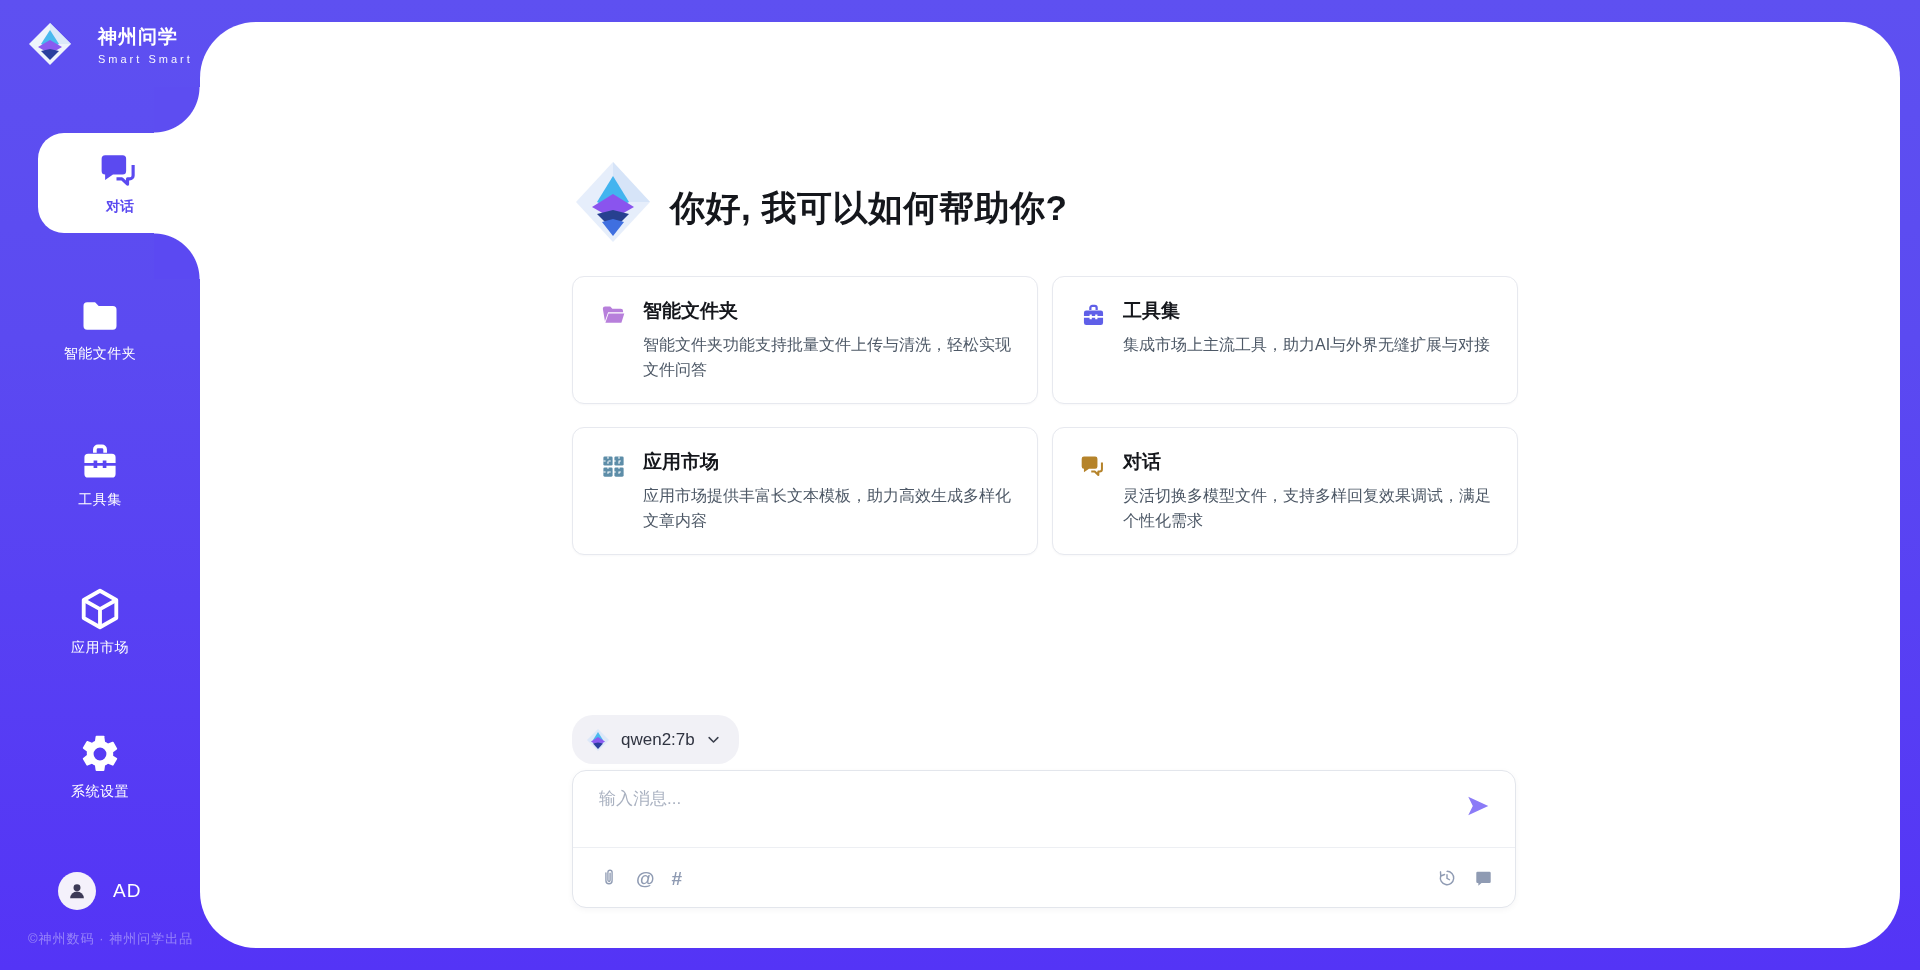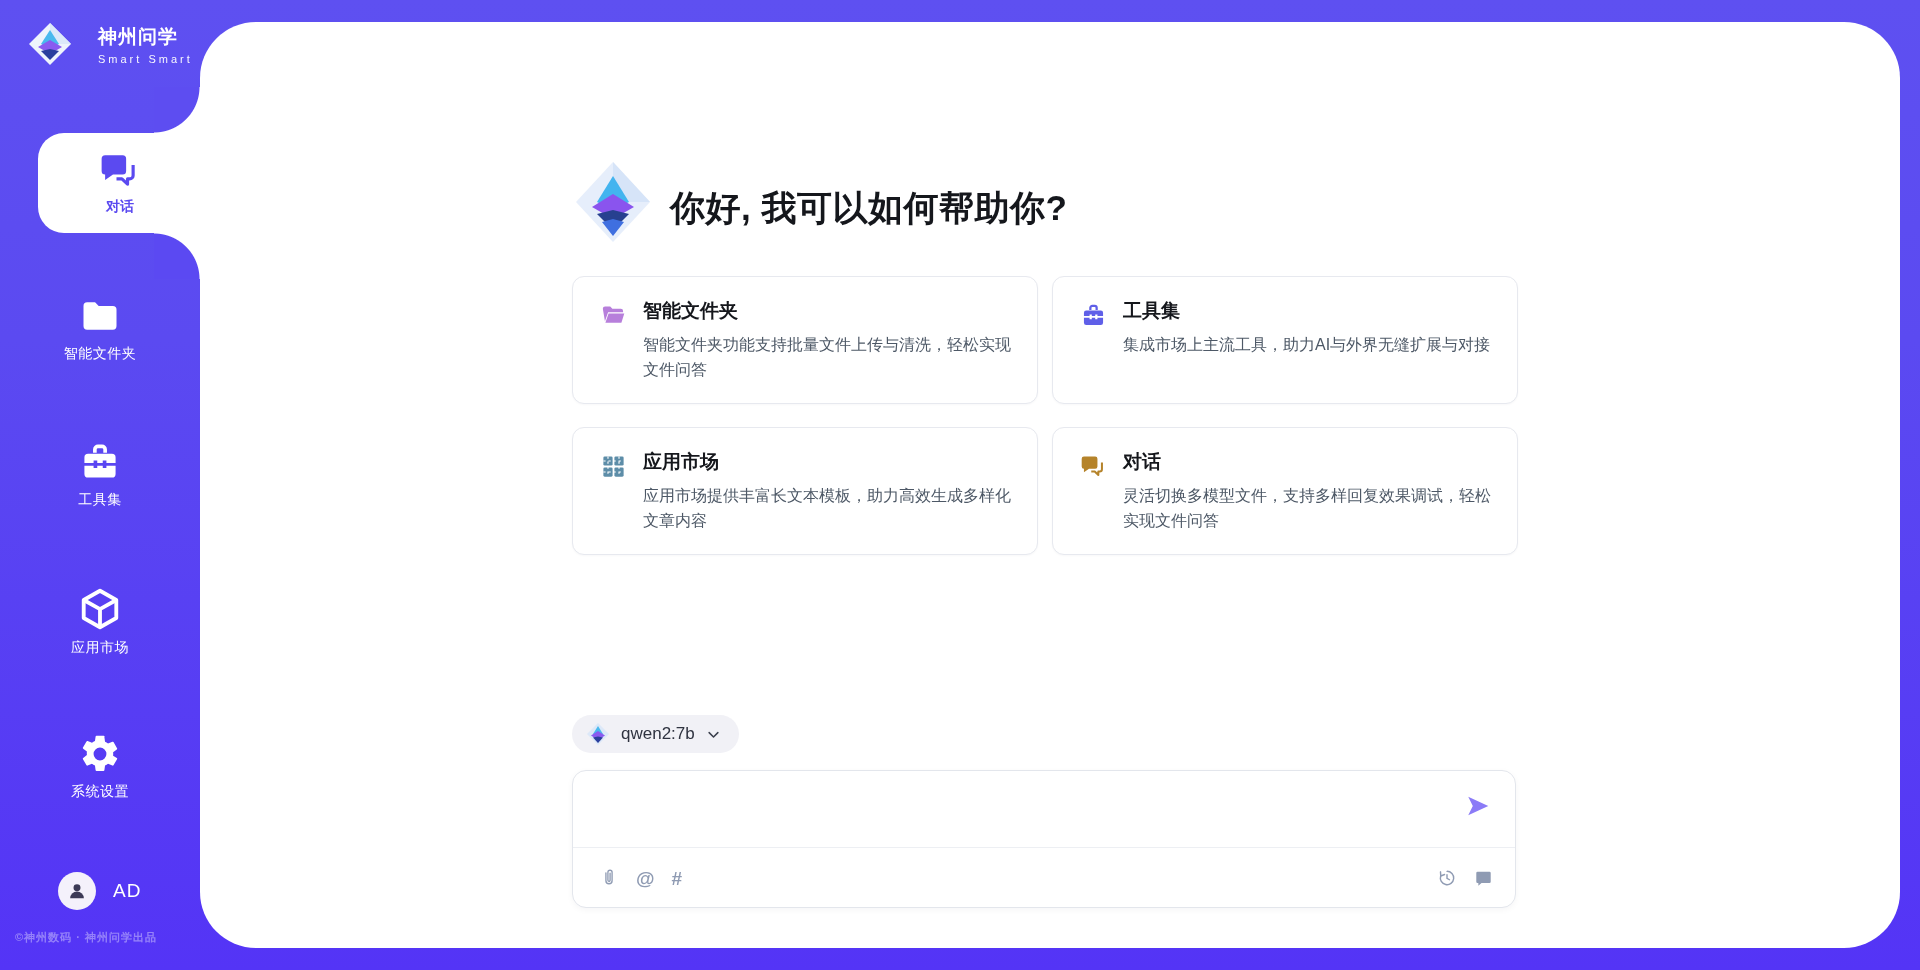--- a/index.html
+++ b/index.html
@@ -27,40 +27,40 @@
     color:var(--accent,#5b4af0); cursor:pointer; }
   .tab-active .lbl { font-size:14px; font-weight:600; }
   .conn { position:absolute; left:154px; width:46px; height:46px; z-index:1; }
   .conn.top { top:87px;  background:radial-gradient(circle 46px at 0 0,   #5D4DF1 45px,#fff 46px); }
   .conn.bot { top:233px; background:radial-gradient(circle 46px at 0 100%,#5B49F2 45px,#fff 46px); }
 
   .user-row { position:absolute; left:58px; top:872px; display:flex; align-items:center; gap:17px; cursor:pointer;text-align:right; }
   .avatar { width:38px; height:38px; border-radius:50%; background:#f4f1fb;
     display:flex; align-items:center; justify-content:center; }
   .user-name { color:#fff; font-size:19px; letter-spacing:1px; }
-  .side-footer { position:absolute; left:15px; top:930px; font-size:11px;
-    color:var(--footer-text,rgba(255,255,255,.38)); letter-spacing:1px;font-weight:bold; }
+  .side-footer { position:absolute; left:28px; top:930px; font-size:13px;
+    color:var(--footer-text,rgba(255,255,255,.38)); letter-spacing:1px; }
 
   
   .greet-logo { position:absolute; left:572px; top:158px; }
   .greet-text { position:absolute; left:670px; top:188px; font-size:35px; font-weight:700;
     color:var(--title-text,#15171c); letter-spacing:.5px; line-height:40px; }
 
   
   .cards { position:absolute; left:572px; top:276px; width:946px;
     display:grid; grid-template-columns:466px 466px; gap:23px 14px; }
   .card { position:relative; height:128px; background:#fff;
     border:1px solid var(--card-border,#e7e9ef); border-radius:12px;
     box-shadow:0 1px 2px rgba(30,35,60,.03); cursor:pointer; }
   .card .cicon { position:absolute; left:27px; top:25px; }
   .card h3 { margin:21px 16px 0 70px; font-size:19px; font-weight:700; color:var(--title-text,#15171c); }
   .card p  { margin:9px 14px 0 70px; font-size:16px; color:var(--desc-text,#4d5866); line-height:1.56; }
 
   
-  .model-pill { position:absolute; left:572px; top:715px; height:38px;
+  .model-pill { position:absolute; left:572px; top:715px; height:49px;
     display:inline-flex; align-items:center; gap:11px; padding:0 18px 0 14px;
     background:var(--pill-bg,#f1f1f6); border-radius:21px; cursor:pointer; }
   .model-pill .mname { font-size:17px; color:#2f3340; }
 
   
   .composer { position:absolute; left:572px; top:770px; width:944px; height:138px;
     background:#fff; border:1px solid #e3e6ec; border-radius:14px;
     box-shadow:0 2px 6px rgba(30,35,60,.04); }
   .composer textarea { position:absolute; left:26px; top:16px; width:850px; height:55px;
     border:none; outline:none; resize:none; font-family:inherit; font-size:17px; color:#333;
@@ -198,39 +198,40 @@
   </div>
 
   <div class="card">
     <span class="cicon">
       <svg width="27" height="27" viewBox="0 0 24 24">
         <path d="M3.5 3h10a2 2 0 0 1 2 2v7a2 2 0 0 1-2 2H8l-4.5 3.2V14a2 2 0 0 1-2-2V5a2 2 0 0 1 2-2z" fill="var(--chat-card-icon,#b5832a)"></path>
         <path d="M19.5 8.5v6a2 2 0 0 1-2 2h-1.2v3l-3.2-3H10" fill="none" stroke="var(--chat-card-icon,#b5832a)" stroke-width="1.8" stroke-linejoin="round"></path>
       </svg>
     </span>
     <h3>对话</h3>
-    <p>灵活切换多模型文件，支持多样回复效果调试，轻松实现文件问答</p>
+    <p>灵活切换多模型文件，支持多样回复效果调试，满足个性化需求</p>
   </div>
 
 </div>
 
 <div class="model-pill">
   <svg width="24" height="24" viewBox="0 0 48 48">
     <polygon points="24,2 46,24 24,46 2,24" fill="#dce8f8"></polygon>
     <polygon points="24,8 34,24 24,29 14,24" fill="#49b9ee"></polygon>
     <polygon points="24,18 38,27 24,36 10,27" fill="#8a5bf0"></polygon>
     <polygon points="24,29 34,31 24,42 14,31" fill="#2a3f9e"></polygon>
   </svg>
   <span class="mname">qwen2:7b</span>
   <svg width="15" height="15" viewBox="0 0 24 24">
     <path d="M5 9l7 7 7-7" fill="none" stroke="#3a3f4c" stroke-width="2.4" stroke-linecap="round" stroke-linejoin="round"></path>
   </svg>
 </div>
 
 <div class="composer">
+  <textarea placeholder="输入消息..." style=""></textarea>
 
   <div class="send-btn">
     <svg width="26" height="26" viewBox="0 0 24 24">
       <path d="M3 3.5 21.5 12 3 20.5 7.2 12z" fill="var(--send,#8b7bf7)"></path>
     </svg>
   </div>
 
   <div class="divider"></div>
 
   <div class="ctoolbar">

